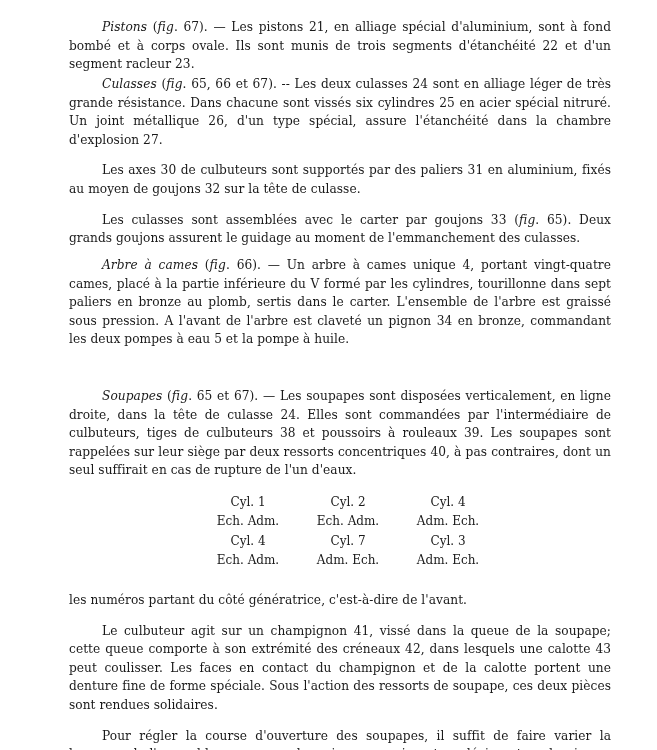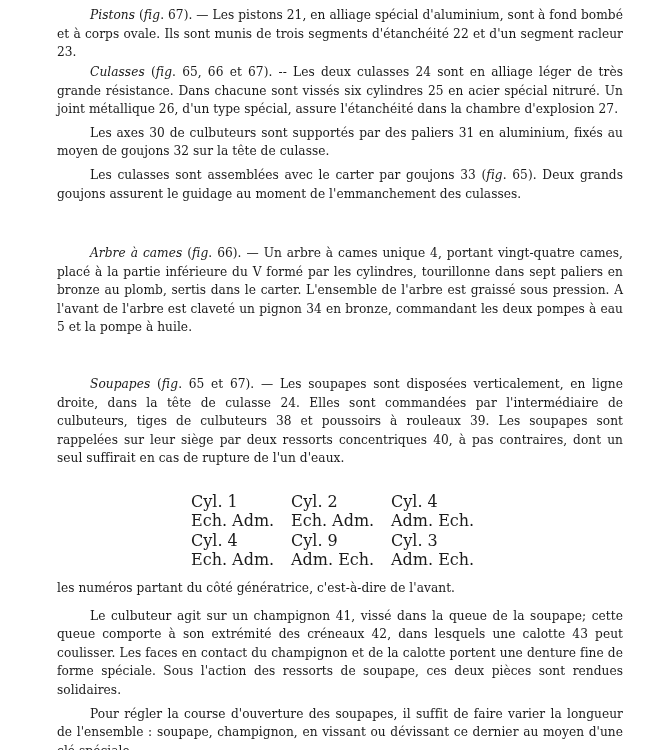--- a/index.html
+++ b/index.html
@@ -7,26 +7,26 @@
     width: 657px; height: 750px; background: #ffffff; overflow: hidden;
     font-family: "DejaVu Serif", "Liberation Serif", serif;
     color: #1a1a1a;
   }
   .page { position: relative; width: 657px; height: 750px; }
   .text {
     position: absolute; left: 57px; width: 566px;
     font-size: 12.2px; line-height: 18.6px; text-align: justify;
     letter-spacing: 0.05px;
   }
-  .text p { margin: 0; text-indent: 33px; }
+  .text p { margin: 12px; text-indent: 33px; }
   .it { font-style: italic; }
   .cyl-table {
-    position: absolute; left: 191px; width: 300px;
+    position: absolute; left: 198px; width: 300px;
     display: grid; grid-template-columns: 100px 100px 100px;
-    font-size: 16px; line-height: 18.5px; 
+    font-size: 12px; line-height: 18.5px; text-align: center;
   }
   .cyl-table .cell { margin-bottom: 2px; }
 </style>
 </head>
 <body>
 
 <div class="page">
 
   <div class="text" style="top:6px;">
     <p><span class="it">Pistons</span><span> (</span><span class="it">fig</span><span>. 67). — </span><span>Les pistons 21, en alliage spécial d'aluminium, sont à fond bombé et à corps ovale. Ils sont munis de trois segments d'étanchéité 22 et d'un segment racleur 23.</span></p>
@@ -57,21 +57,21 @@
       </div>
     <div class="cell">
         <div>Cyl. 4</div>
         <div>Adm. Ech.</div>
       </div>
     <div class="cell">
         <div>Cyl. 4</div>
         <div>Ech. Adm.</div>
       </div>
     <div class="cell">
-        <div>Cyl. 9</div>
+        <div>Cyl. 7</div>
         <div>Adm. Ech.</div>
       </div>
     <div class="cell">
         <div>Cyl. 3</div>
         <div>Adm. Ech.</div>
       </div>
   </div>
 
   <div class="text" style="top:579px;">
     <p style="text-indent:0;">les numéros partant du côté génératrice, c'est-à-dire de l'avant.</p>

